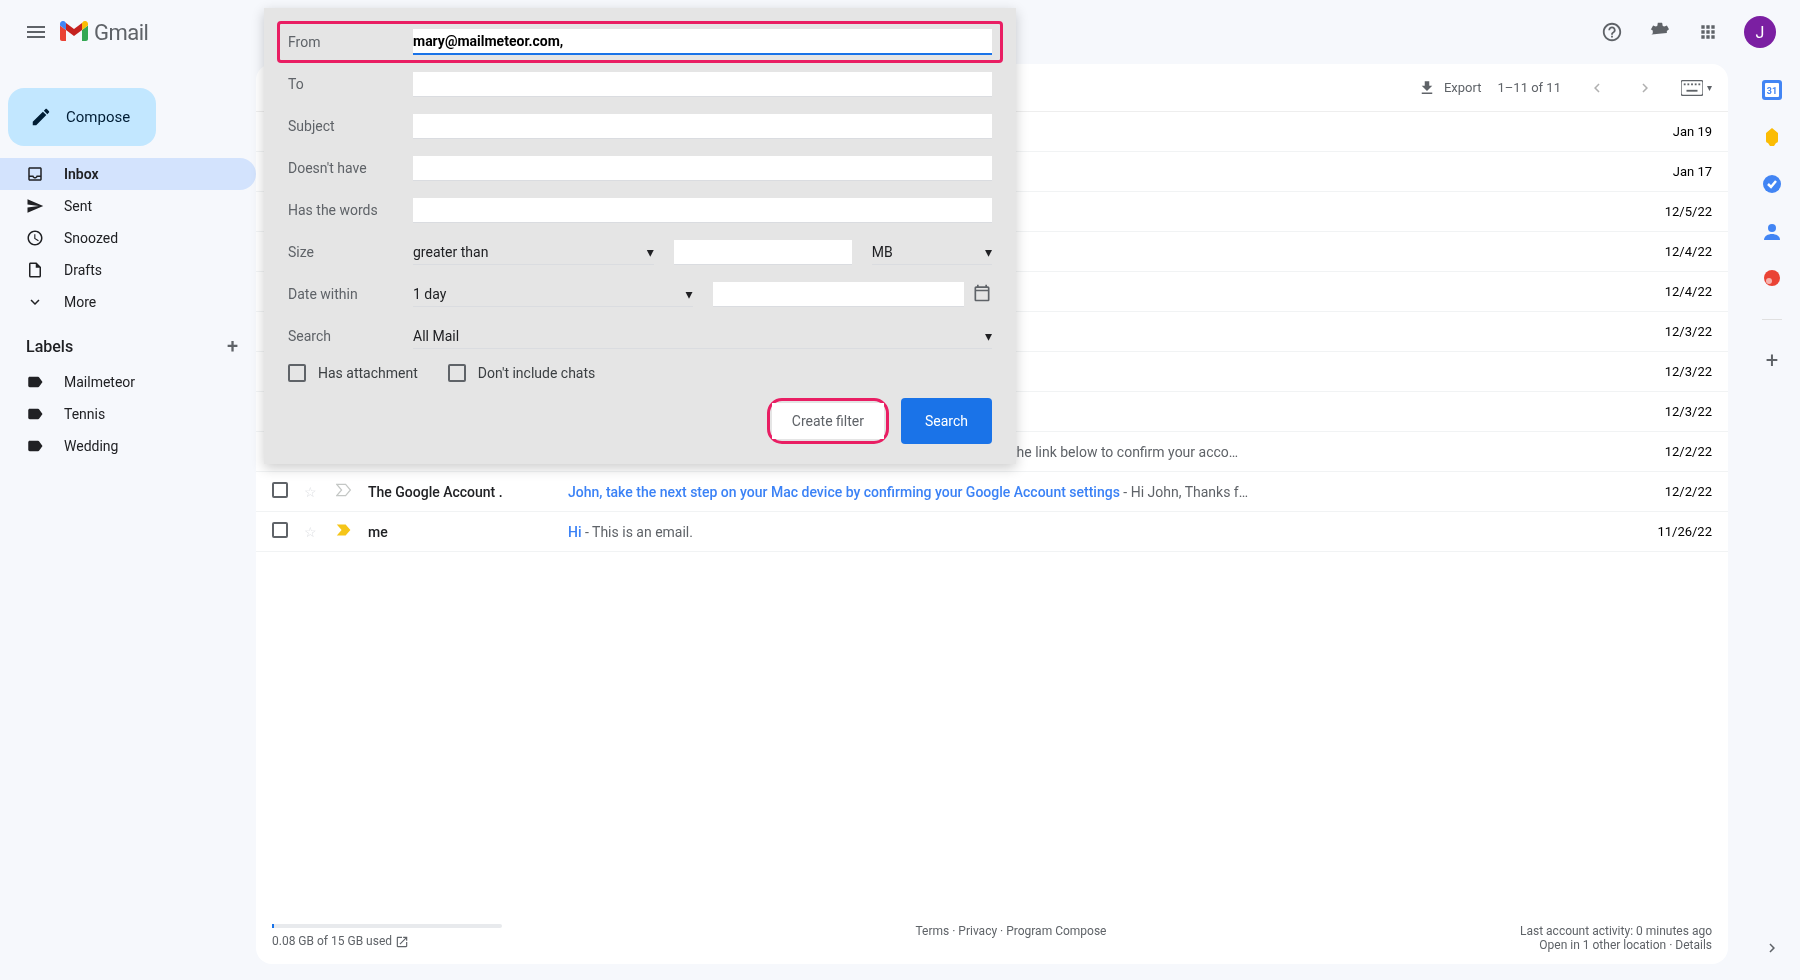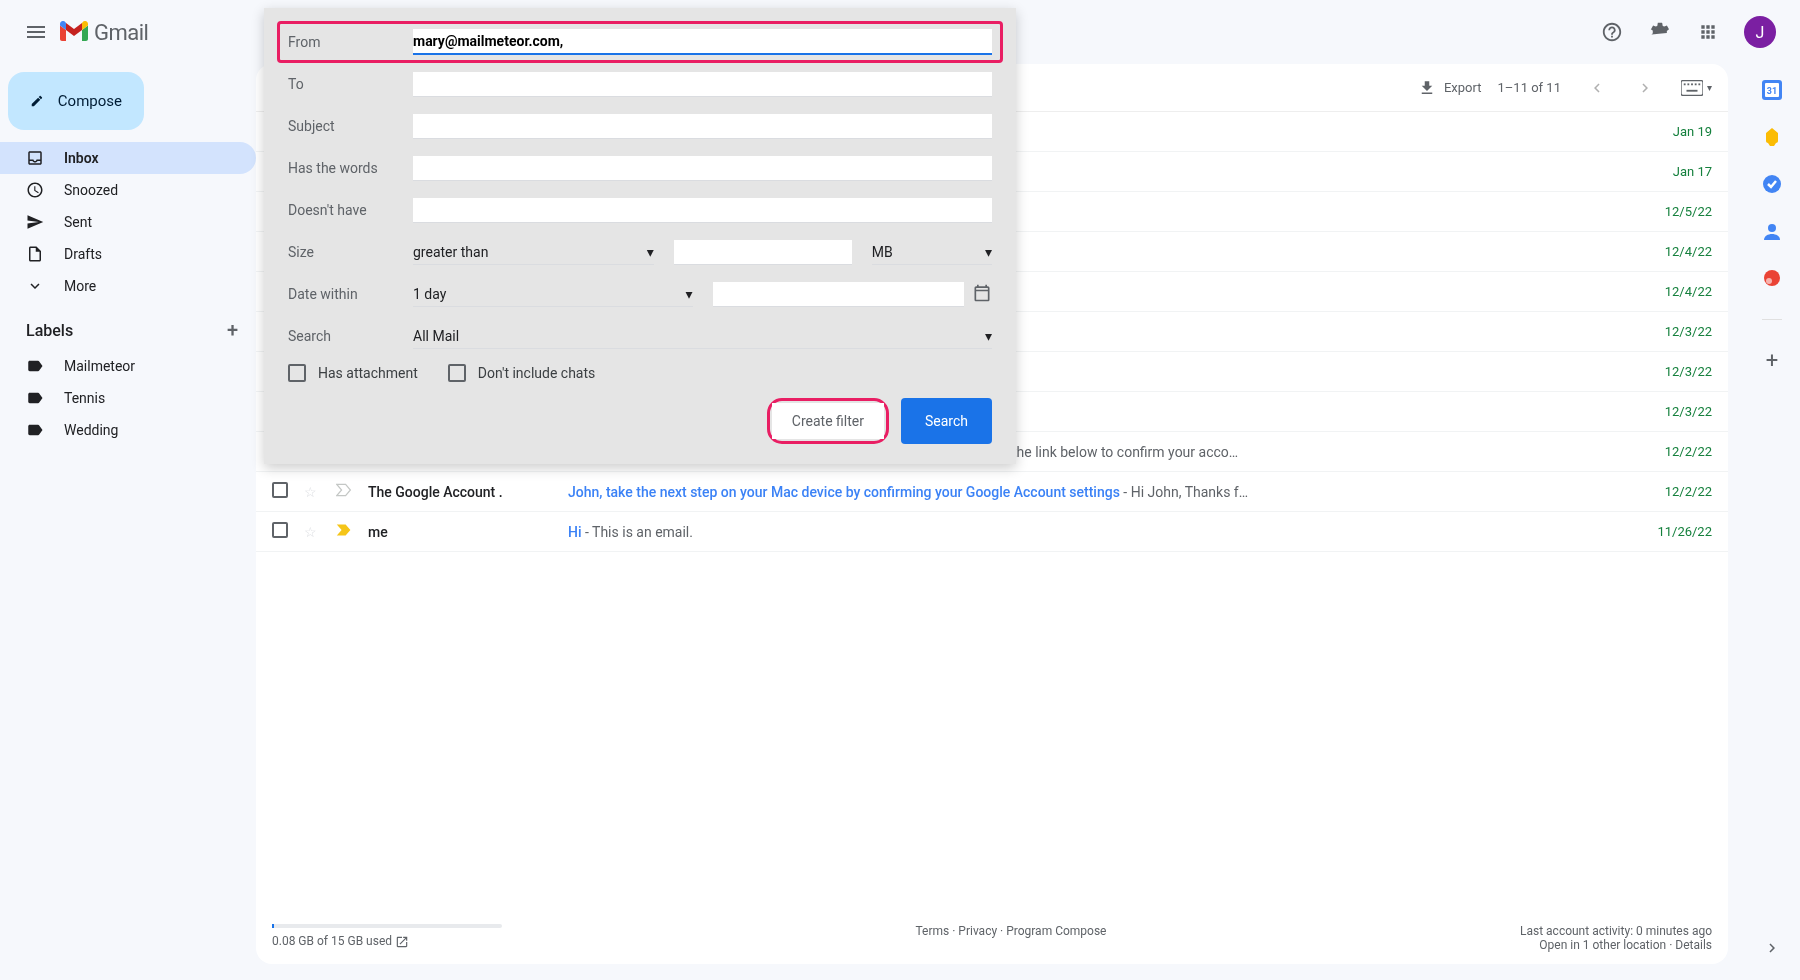--- a/index.html
+++ b/index.html
@@ -16,21 +16,21 @@
 .search-bar { display: flex; align-items: center; background: #eaf1fb; border-radius: 28px 28px 0 0; height: 48px; padding: 0 8px; border-bottom: 1px solid #dadce0; }
 .search-icon-btn { width: 40px; height: 40px; display: flex; align-items: center; justify-content: center; }
 .search-input { flex: 1; border: none; background: transparent; font-size: 16px; color: #5f6368; outline: none; }
 .header-right { margin-left: auto; display: flex; align-items: center; gap: 8px; padding-right: 8px; }
 .icon-btn { width: 40px; height: 40px; display: flex; align-items: center; justify-content: center; border-radius: 50%; cursor: pointer; color: #5f6368; }
 .avatar { width: 32px; height: 32px; border-radius: 50%; background: #7b1fa2; color: #fff; display: flex; align-items: center; justify-content: center; font-size: 16px; margin-left: 8px; }
 
 
 .body { display: flex; flex: 1; }
 .sidebar { width: 256px; padding: 8px 0; }
-.compose-btn { display: flex; align-items: center; gap: 14px; background: #c2e7ff; border-radius: 16px; padding: 18px 22px; margin: 0 8px 12px 8px; font-size: 15px; color: #001d35; cursor: pointer; width: 136px; }
+.compose-btn { display: flex; align-items: center; gap: 14px; background: #c2e7ff; border-radius: 16px; padding: 18px 22px; margin: 16px 8px 12px 8px; font-size: 15px; color: #001d35; cursor: pointer; width: 148px; }
 .nav-item { display: flex; align-items: center; gap: 18px; padding: 6px 12px 6px 26px; border-radius: 0 18px 18px 0; cursor: pointer; color: #202124; font-size: 14px; height: 32px; }
 .nav-item.active { background: #d3e3fd; font-weight: 600; }
 .nav-item .nav-icon { width: 20px; display: flex; }
 .labels-header { display: flex; align-items: center; justify-content: space-between; padding: 16px 18px 8px 26px; font-size: 16px; font-weight: 500; }
 .labels-header .plus { color: #5f6368; cursor: pointer; font-size: 20px; }
 
 
 .main { flex: 1; background: #fff; border-radius: 16px; margin: 0 16px 16px 0; display: flex; flex-direction: column; overflow: hidden; position: relative; }
 .toolbar-top { height: 48px; display: flex; align-items: center; padding: 0 16px; border-bottom: 1px solid #eee; }
 .toolbar-right { margin-left: auto; display: flex; align-items: center; gap: 16px; color: #5f6368; font-size: 13px; }
@@ -40,21 +40,21 @@
 
 
 .email-list { flex: 1; }
 .email-row { display: flex; align-items: center; height: 40px; padding: 0 16px; border-bottom: 1px solid #f1f3f4; cursor: pointer; font-size: 14px; }
 .email-row .chk { width: 20px; margin-right: 12px; }
 .email-row .star { width: 20px; margin-right: 12px; color: #dadce0; }
 .email-row .important { width: 20px; margin-right: 12px; }
 .email-row .sender { width: 200px; font-weight: 500; color: #202124; white-space: nowrap; overflow: hidden; text-overflow: ellipsis; }
 .email-row .subject { flex: 1; color: #5f6368; white-space: nowrap; overflow: hidden; text-overflow: ellipsis; }
 .email-row .subject b { color: #3b82f6; font-weight: 500; }
-.email-row .date { width: 80px; text-align: right; color: #15803d; font-size: 13px; }
+.email-row .date { width: 80px; text-align: right; color: #000000; font-size: 13px; }
 
 
 .footer { padding: 12px 16px; display: flex; align-items: flex-start; font-size: 12px; color: #5f6368; }
 .storage-bar { width: 230px; height: 4px; background: #e8eaed; border-radius: 2px; margin-bottom: 6px; }
 .storage-fill { width: 2px; height: 100%; background: #1a73e8; }
 .footer-center { flex: 1; text-align: center; }
 .footer-right { text-align: right; }
 .footer a { color: #5f6368; text-decoration: none; }
 
 
@@ -123,25 +123,25 @@
         </div>
         <div class="filter-row">
           <div class="filter-label">To</div>
           <input class="filter-input" style="">
         </div>
         <div class="filter-row">
           <div class="filter-label">Subject</div>
           <input class="filter-input" style="">
         </div>
         <div class="filter-row">
+          <div class="filter-label">Doesn't have</div>
+          <input class="filter-input" style="">
+        </div>
+        <div class="filter-row">
           <div class="filter-label">Has the words</div>
-          <input class="filter-input" style="">
-        </div>
-        <div class="filter-row">
-          <div class="filter-label">Doesn't have</div>
           <input class="filter-input" style="">
         </div>
         <div class="filter-row">
           <div class="filter-label">Size</div>
           <div class="filter-size-row">
             <div class="filter-select">
                 <span>greater than</span>
                 <span>▾</span>
               </div>
             <input class="filter-input" style="flex: 0.7 1 0%;">
@@ -227,32 +227,32 @@
             <span class="nav-icon">
               <svg width="18" height="18" viewBox="0 0 24 24">
                 <path fill="currentColor" d="M19 3H5c-1.1 0-2 .9-2 2v14c0 1.1.9 2 2 2h14c1.1 0 2-.9 2-2V5c0-1.1-.9-2-2-2zm0 16H5v-3h3.56c.69 1.19 1.97 2 3.45 2s2.75-.81 3.45-2H19v3zm0-5h-4.99c0 1.1-.9 2-2 2s-2-.9-2-2H5V5h14v9z"></path>
               </svg>
             </span>
             <span>Inbox</span>
           </div>
           <div class="nav-item">
             <span class="nav-icon">
               <svg width="18" height="18" viewBox="0 0 24 24">
+                <path fill="currentColor" d="M2.01 21L23 12 2.01 3 2 10l15 2-15 2z"></path>
+              </svg>
+            </span>
+            <span>Sent</span>
+          </div>
+          <div class="nav-item">
+            <span class="nav-icon">
+              <svg width="18" height="18" viewBox="0 0 24 24">
                 <path fill="currentColor" d="M12 2C6.5 2 2 6.5 2 12s4.5 10 10 10 10-4.5 10-10S17.5 2 12 2zm0 18c-4.41 0-8-3.59-8-8s3.59-8 8-8 8 3.59 8 8-3.59 8-8 8zm.5-13H11v6l5.2 3.2.8-1.3-4.5-2.7V7z"></path>
               </svg>
             </span>
             <span>Snoozed</span>
-          </div>
-          <div class="nav-item">
-            <span class="nav-icon">
-              <svg width="18" height="18" viewBox="0 0 24 24">
-                <path fill="currentColor" d="M2.01 21L23 12 2.01 3 2 10l15 2-15 2z"></path>
-              </svg>
-            </span>
-            <span>Sent</span>
           </div>
           <div class="nav-item">
             <span class="nav-icon">
               <svg width="18" height="18" viewBox="0 0 24 24">
                 <path fill="currentColor" d="M14 2H6c-1.1 0-2 .9-2 2v16c0 1.1.9 2 2 2h12c1.1 0 2-.9 2-2V8l-6-6zm4 18H6V4h7v5h5v11z"></path>
               </svg>
             </span>
             <span>Drafts</span>
           </div>
           <div class="nav-item">

